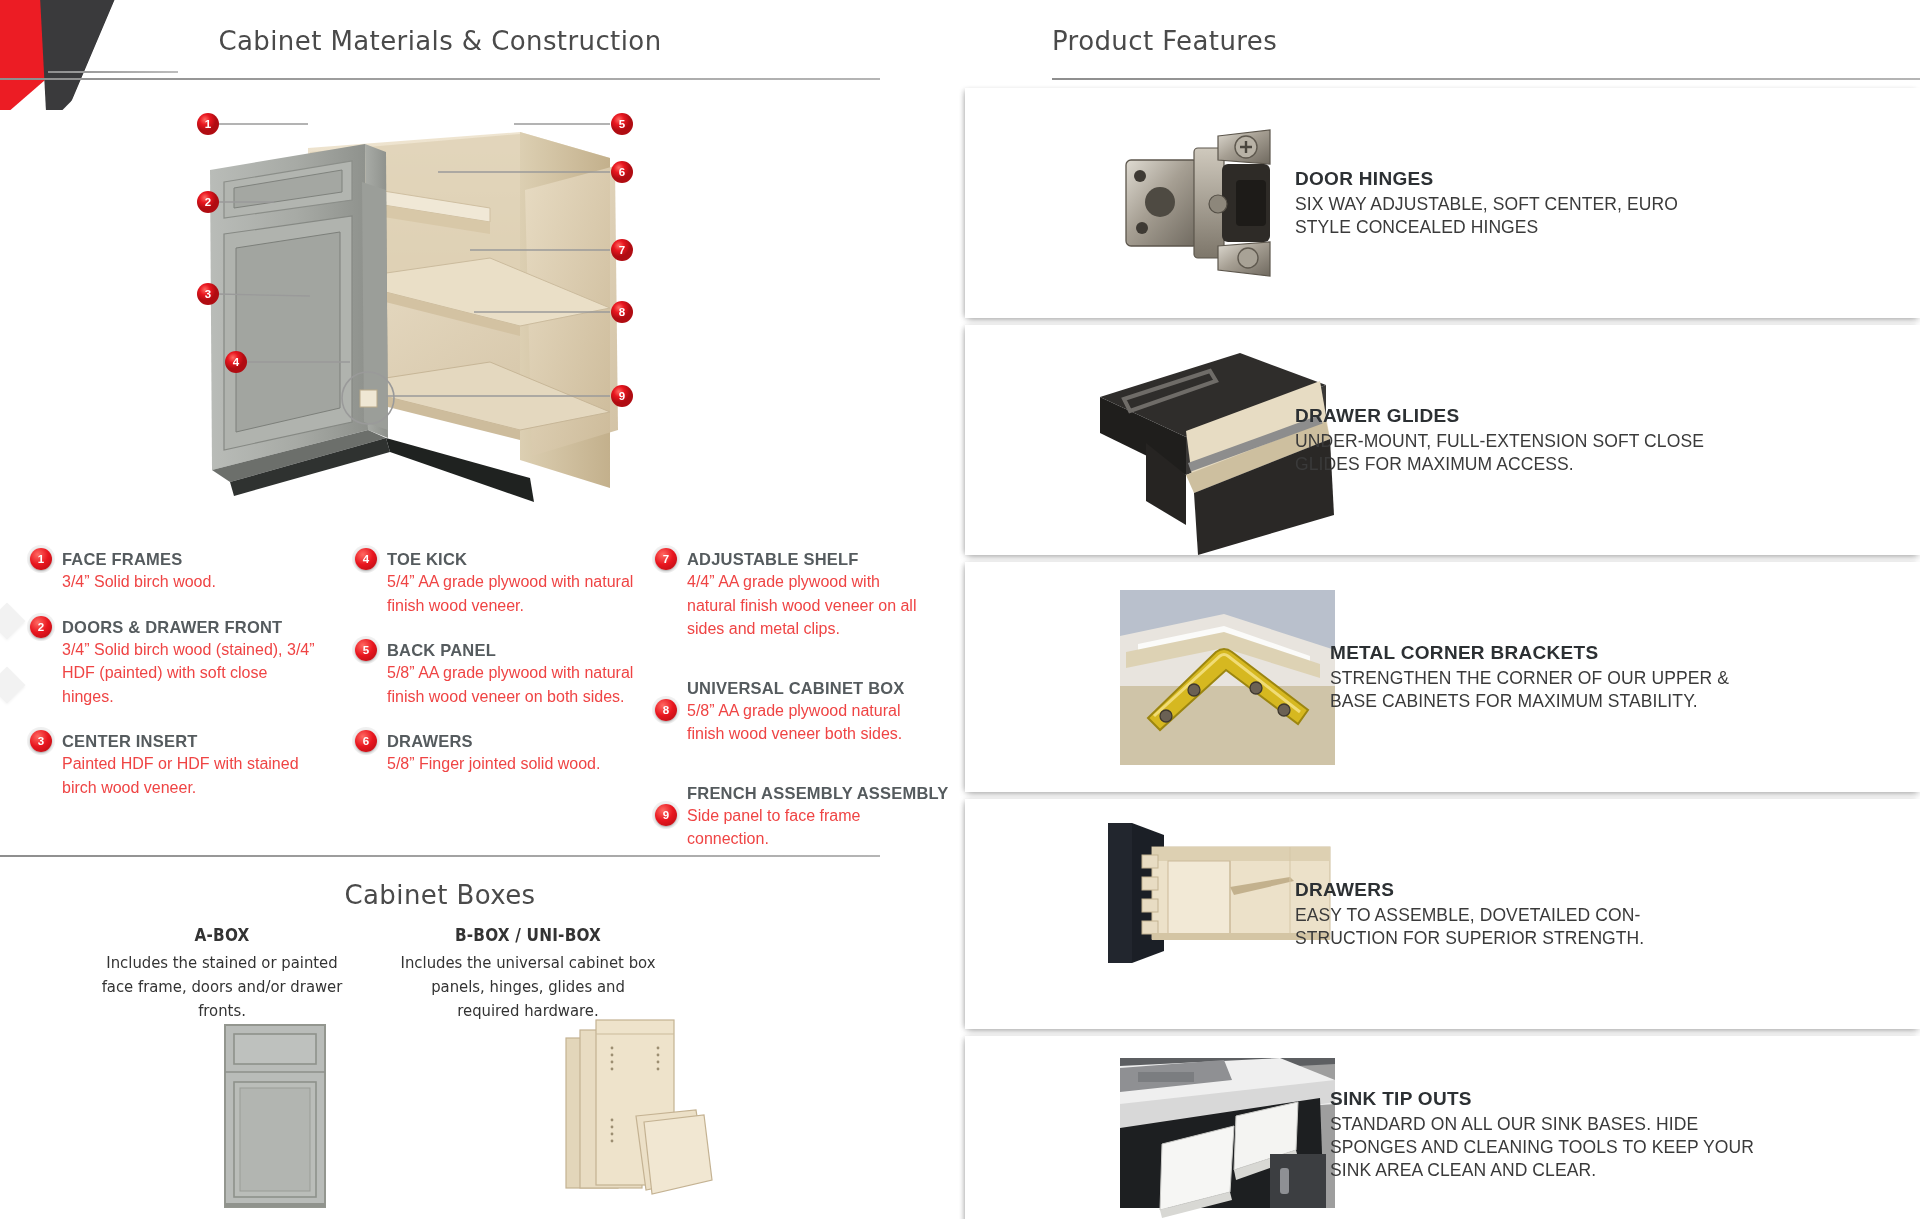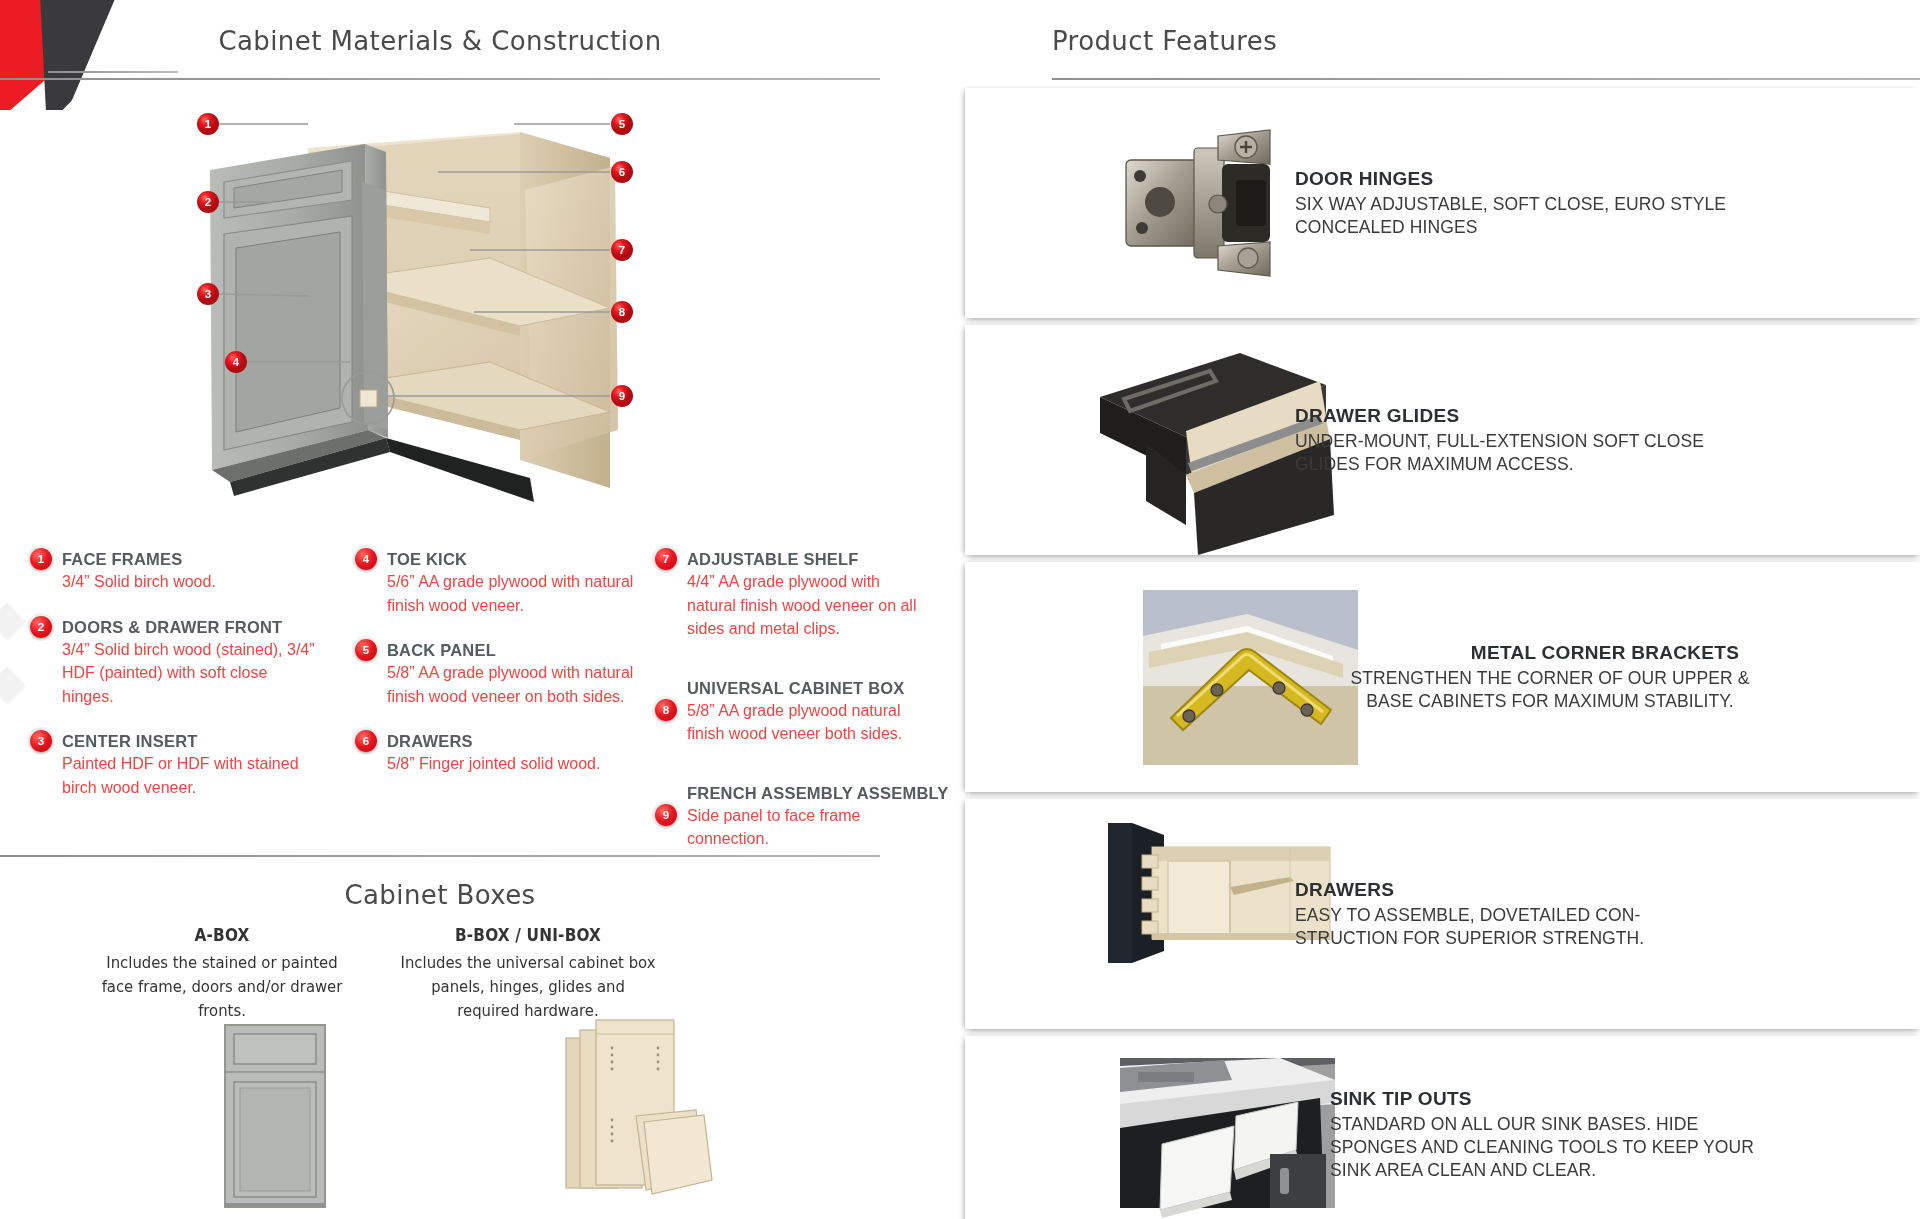--- a/index.html
+++ b/index.html
@@ -87,21 +87,21 @@
   
   #features-title { position:absolute; left:1052px; top:26px; width:868px; text-align:left; }
   #features-rule  { position:absolute; left:1052px; top:78px; width:868px; }
 
   .card {
     position:absolute; left:965px; width:955px; background:#fff;
     box-shadow: -3px 0 5px -2px rgba(0,0,0,.22), 0 4px 7px -2px rgba(0,0,0,.30);
   }
   #card-0 { top:88px;   height:230px; }
   #card-1 { top:325px;  height:230px; }
-  #card-2 { top:562px;  height:230px;text-align:center; }
+  #card-2 { top:562px;  height:230px; }
   #card-3 { top:799px;  height:230px; }
   #card-4 { top:1036px; height:233px; }
 
   .card-media { position:absolute; left:125px; top:0; width:260px; height:100%; }
   .card-text  { position:absolute; left:330px; top:0; right:40px; height:100%;
                 display:flex; flex-direction:column; justify-content:center; }
   #card-4 .card-text { justify-content:flex-start; padding-top:52px; }
   #card-2 .card-media { left:155px; }
   #card-4 .card-media { left:155px; }
   #card-2 .card-text  { left:365px; }
@@ -275,21 +275,21 @@
           <span class="badge">3</span>
           <div class="legend-title">CENTER INSERT</div>
           <div class="legend-body">Painted HDF or HDF with stained birch wood veneer.</div>
         </div>
       </div>
 
       <div class="legend-col" id="legend-col-1">
         <div class="legend-item">
           <span class="badge">4</span>
           <div class="legend-title">TOE KICK</div>
-          <div class="legend-body">5/6” AA grade plywood with natural finish wood veneer.</div>
+          <div class="legend-body">5/4” AA grade plywood with natural finish wood veneer.</div>
         </div>
         <div class="legend-item">
           <span class="badge">5</span>
           <div class="legend-title">BACK PANEL</div>
           <div class="legend-body">5/8” AA grade plywood with natural finish wood veneer on both sides.</div>
         </div>
         <div class="legend-item">
           <span class="badge">6</span>
           <div class="legend-title">DRAWERS</div>
           <div class="legend-body">5/8” Finger jointed solid wood.</div>
@@ -391,21 +391,21 @@
         <path d="M150,59 H162 M156,53 V65" stroke="#4a463e" stroke-width="2.4"></path>
         <polygon points="128,158 180,154 180,188 128,182" fill="url(#mtl)" stroke="#5c564c" stroke-width="1.2"></polygon>
         <circle cx="158" cy="170" r="10" fill="#a8a296" stroke="#5f594f" stroke-width="1.4"></circle>
         <rect x="132" y="76" width="48" height="78" rx="6" fill="#2e2b27"></rect>
         <rect x="146" y="92" width="30" height="46" rx="4" fill="#1d1b18"></rect>
         <circle cx="128" cy="116" r="9" fill="#8d877b" stroke="#555047" stroke-width="1.2"></circle>
       </svg>
     </div>
     <div class="card-text">
       <div class="feat-title">DOOR HINGES</div>
-      <div class="feat-desc">SIX WAY ADJUSTABLE, SOFT CLOSE, EURO STYLE CONCEALED HINGES</div>
+      <div class="feat-desc">SIX WAY ADJUSTABLE, SOFT CENTER, EURO STYLE CONCEALED HINGES</div>
     </div>
   </div>
 
   <div class="card" id="card-1">
     <div class="card-media">
       <svg width="260" height="230" viewBox="0 0 260 230">
         <polygon points="10,72 150,28 236,60 96,112" fill="#2f2d2b"></polygon>
         <polygon points="10,72 96,112 96,150 10,108" fill="#1f1e1c"></polygon>
         <polygon points="96,112 236,60 236,96 96,150" fill="#3a3836"></polygon>
         <polygon points="34,74 120,46 126,56 40,86" fill="none" stroke="#6f6c68" stroke-width="4"></polygon>

